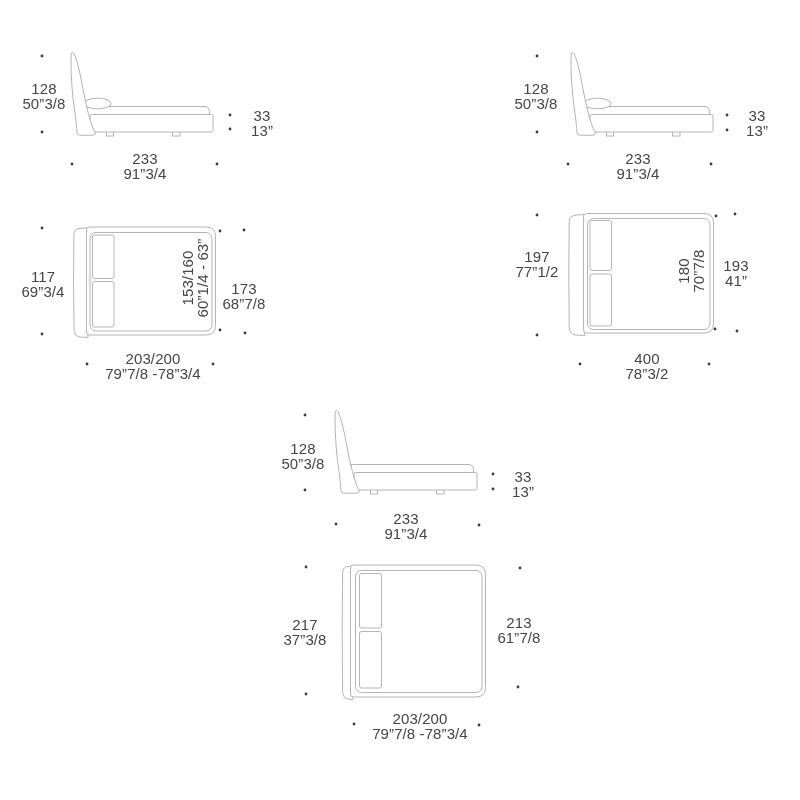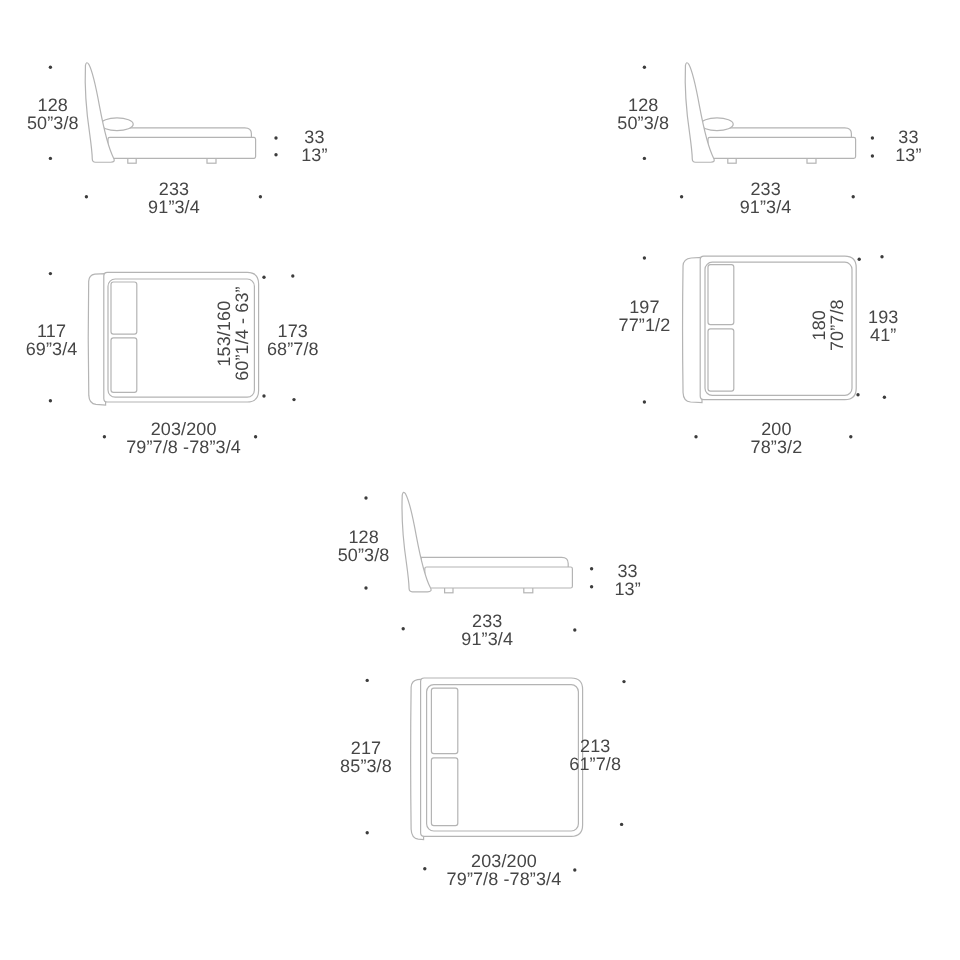--- a/index.html
+++ b/index.html
@@ -165,21 +165,21 @@
   </div>
   <div class="dim" style="left:638px;top:166px">
     <div>233</div>
     <div>91”3/4</div>
   </div>
 
   <div class="dim" style="left:43px;top:284px">
     <div>117</div>
     <div>69”3/4</div>
   </div>
-  <div class="dim" style="left:244px;top:284px">
+  <div class="dim" style="left:244px;top:296px">
     <div>173</div>
     <div>68”7/8</div>
   </div>
   <div class="dim rot" style="left:195px;top:278px">
     <div>153/160</div>
     <div>60”1/4 - 63”</div>
   </div>
   <div class="dim" style="left:153px;top:366px">
     <div>203/200</div>
     <div>79”7/8 -78”3/4</div>
@@ -191,42 +191,42 @@
   </div>
   <div class="dim" style="left:736px;top:273px">
     <div>193</div>
     <div>41”</div>
   </div>
   <div class="dim rot" style="left:691px;top:271px">
     <div>180</div>
     <div>70”7/8</div>
   </div>
   <div class="dim" style="left:647px;top:366px">
-    <div>200</div>
+    <div>400</div>
     <div>78”3/2</div>
   </div>
 
   <div class="dim" style="left:303px;top:456px">
     <div>128</div>
     <div>50”3/8</div>
   </div>
   <div class="dim" style="left:523px;top:484px">
     <div>33</div>
     <div>13”</div>
   </div>
   <div class="dim" style="left:406px;top:526px">
     <div>233</div>
     <div>91”3/4</div>
   </div>
 
   <div class="dim" style="left:305px;top:632px">
     <div>217</div>
-    <div>85”3/8</div>
-  </div>
-  <div class="dim" style="left:496px;top:630px">
+    <div>37”3/8</div>
+  </div>
+  <div class="dim" style="left:519px;top:630px">
     <div>213</div>
     <div>61”7/8</div>
   </div>
   <div class="dim" style="left:420px;top:726px">
     <div>203/200</div>
     <div>79”7/8 -78”3/4</div>
   </div>
 
 </div>
 

